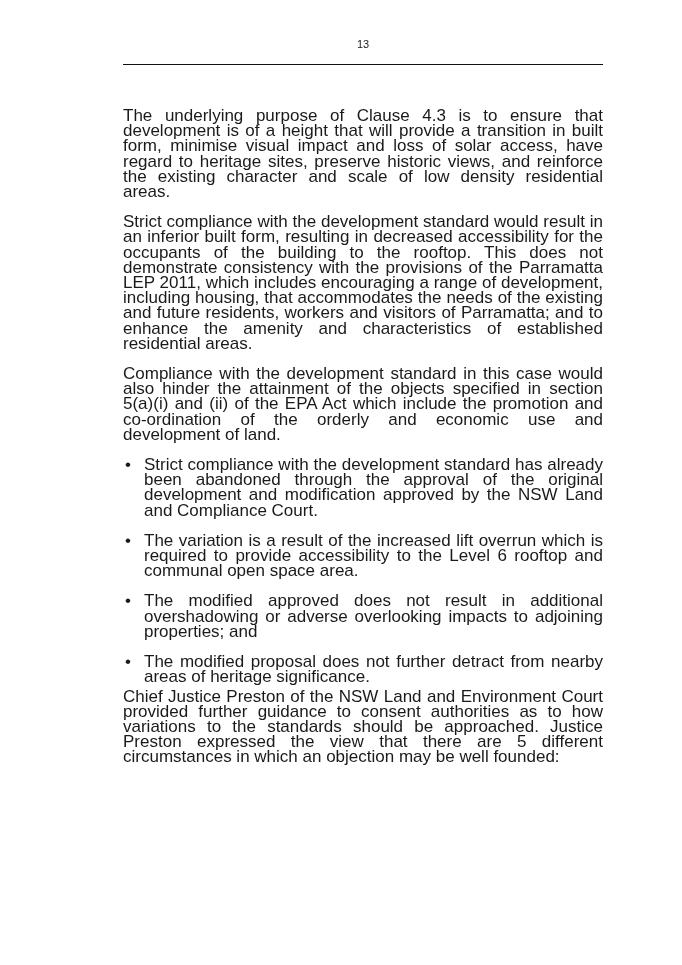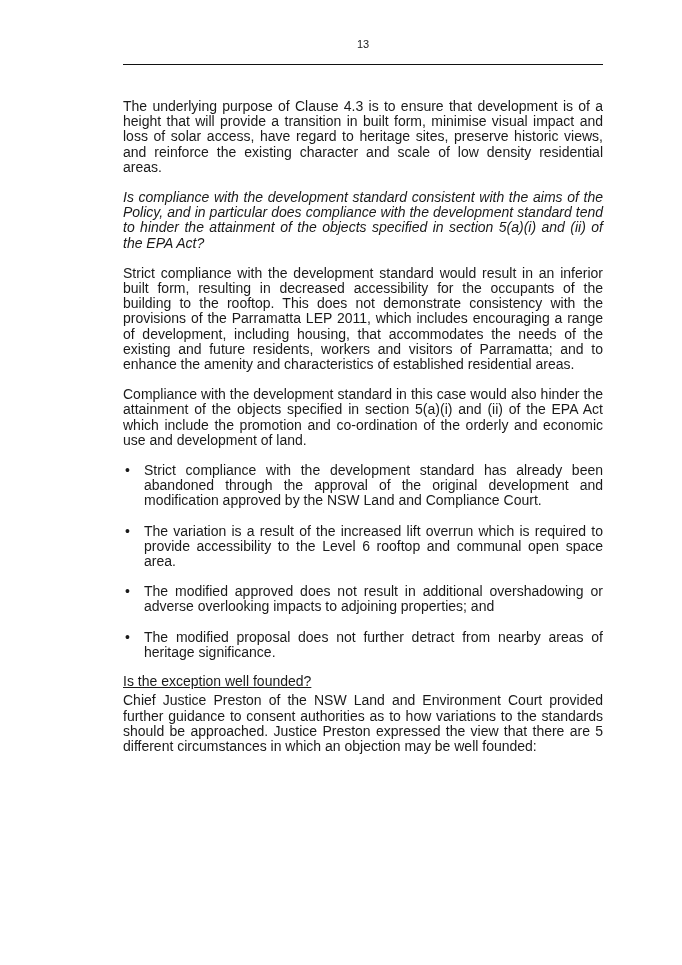--- a/index.html
+++ b/index.html
@@ -2,38 +2,37 @@
 <html><head>
   <meta charset="utf-8">
   <style>
     html, body { margin: 0; padding: 0; background: #ffffff; }
     body { width: 682px; height: 965px; position: relative; overflow: hidden;
            font-family: "Liberation Sans", sans-serif; color: #1a1a1a; }
     .page-number { position: absolute; top: 38px; left: 0; width: 100%; text-align: center;
                    font-size: 11px; left: 22px; }
     .header-rule { position: absolute; top: 64px; left: 123px; width: 480px; height: 0;
                    border-top: 1.6px solid #111; }
-    .content { position: absolute; left: 123px; top: 99px; width: 480px; font-size: 14px;
+    .content { position: absolute; left: 123px; top: 108px; width: 480px; font-size: 17px;
                line-height: 15.2px; }
     p { margin: 0; text-align: justify; }
     .italic { font-style: italic; }
     .underline { text-decoration: underline; }
     ul.bullets { list-style: none; margin: 0; padding: 0; }
     ul.bullets li { position: relative; padding-left: 21px; text-align: justify; }
     ul.bullets li .bullet { position: absolute; left: 2px; top: 0; }
   </style>
 </head>
 <body>
 
 <div class="page-number">13</div>
 <div class="header-rule"></div>
 
 <div class="content">
   <p>The underlying purpose of Clause 4.3 is to ensure that development is of a height that will provide a transition in built form, minimise visual impact and loss of solar access, have regard to heritage sites, preserve historic views, and reinforce the existing character and scale of low density residential areas.</p>
-  <p class="italic" style="margin-top:15px">Is compliance with the development standard consistent with the aims of the Policy, and in particular does compliance with the development standard tend to hinder the attainment of the objects specified in section 5(a)(i) and (ii) of the EPA Act?</p>
   <p style="margin-top:15px">Strict compliance with the development standard would result in an inferior built form, resulting in decreased accessibility for the occupants of the building to the rooftop. This does not demonstrate consistency with the provisions of the Parramatta LEP 2011, which includes encouraging a range of development, including housing, that accommodates the needs of the existing and future residents, workers and visitors of Parramatta; and to enhance the amenity and characteristics of established residential areas.</p>
   <p style="margin-top:15px">Compliance with the development standard in this case would also hinder the attainment of the objects specified in section 5(a)(i) and (ii) of the EPA Act which include the promotion and co-ordination of the orderly and economic use and development of land.</p>
 
   <ul class="bullets" style="margin-top:15px">
     <li>
       <span class="bullet">•</span>
       <span>Strict compliance with the development standard has already been abandoned through the approval of the original development and modification approved by the NSW Land and Compliance Court.</span>
     </li>
     <li style="margin-top:15px">
       <span class="bullet">•</span>
@@ -42,15 +41,14 @@
     <li style="margin-top:15px">
       <span class="bullet">•</span>
       <span>The modified approved does not result in additional overshadowing or adverse overlooking impacts to adjoining properties; and</span>
     </li>
     <li style="margin-top:15px">
       <span class="bullet">•</span>
       <span>The modified proposal does not further detract from nearby areas of heritage significance.</span>
     </li>
   </ul>
 
-  <p class="underline" style="margin-top:14px">Is the exception well founded?</p>
   <p style="margin-top:4px">Chief Justice Preston of the NSW Land and Environment Court provided further guidance to consent authorities as to how variations to the standards should be approached. Justice Preston expressed the view that there are 5 different circumstances in which an objection may be well founded:</p>
 </div>
 
 </body></html>

